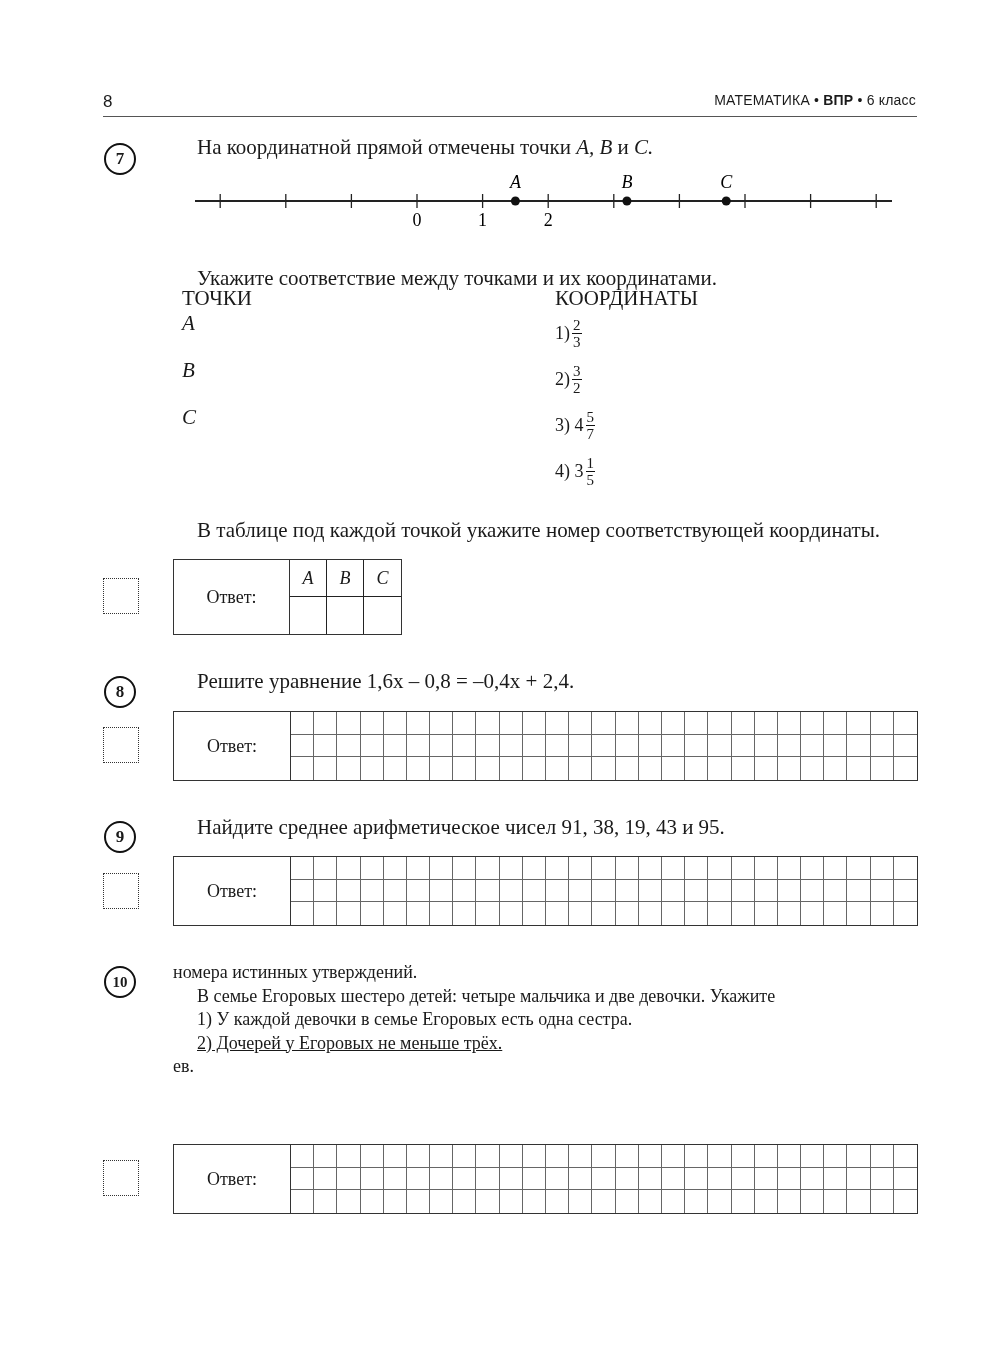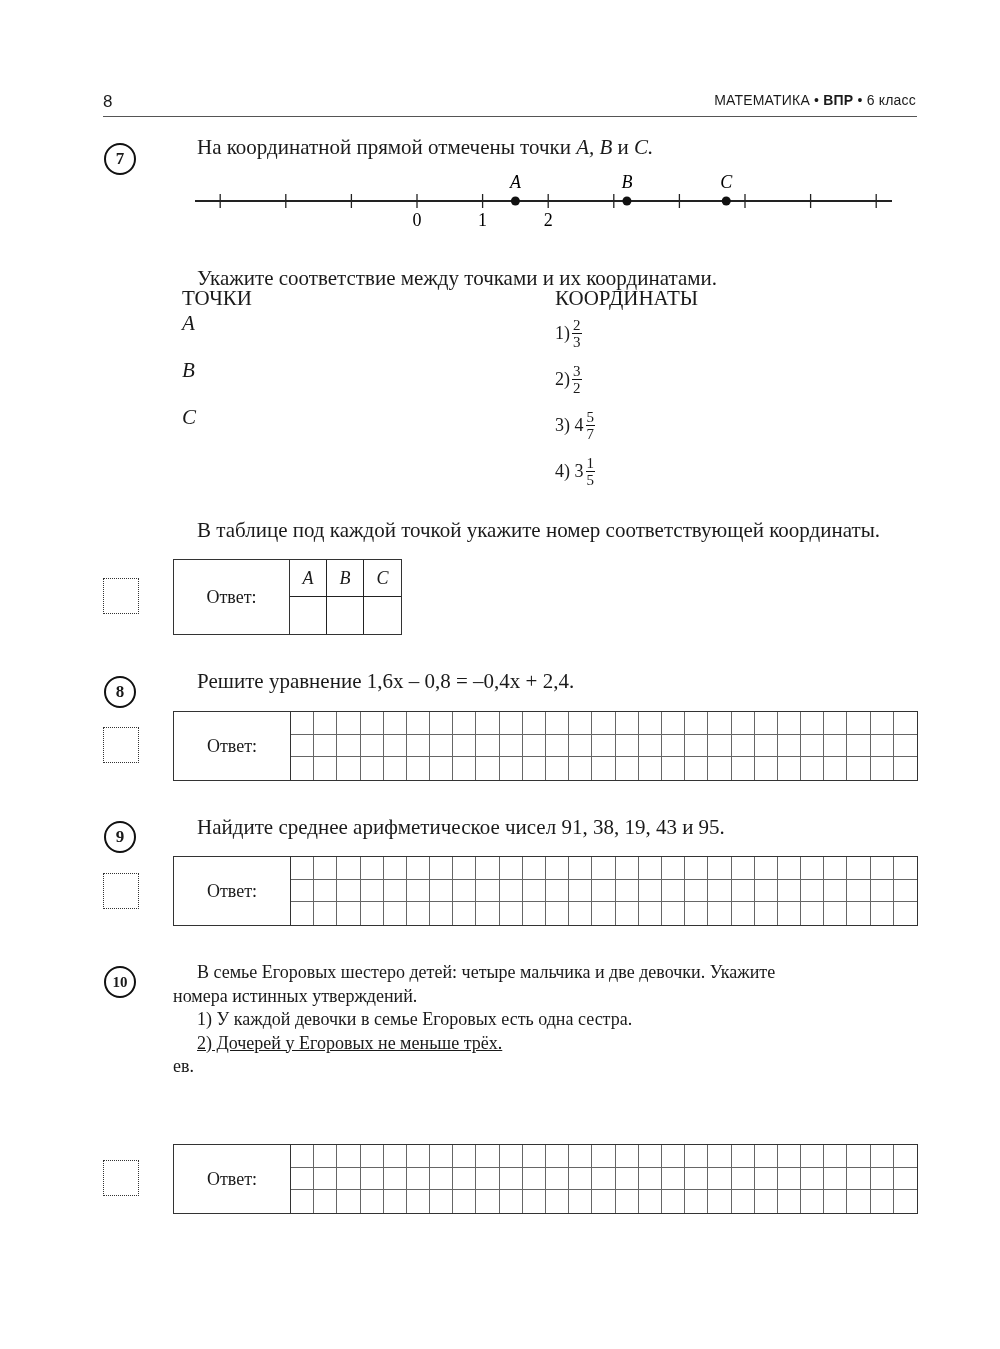--- a/index.html
+++ b/index.html
@@ -307,22 +307,22 @@
       <div style="border-bottom: none;"></div>
       <div style="border-bottom: none;"></div>
       <div style="border-right: none; border-bottom: none;"></div>
     </div>
 </div>
 
 <div class="abs task-circle small" style="left:104px;top:966px;">
     <span>10</span>
   </div>
 <div class="abs para" style="left:173px;top:961px;width:745px;">
+  <div>номера истинных утверждений.</div>
   <div style="padding-left:24px;white-space:nowrap;">В семье Егоровых шестеро детей: четыре мальчика и две девочки. Укажите</div>
-  <div>номера истинных утверждений.</div>
   <div style="padding-left:24px;">1) У каждой девочки в семье Егоровых есть одна сестра.</div>
   <div style="padding-left:24px;text-decoration:underline;">2) Дочерей у Егоровых не меньше трёх.</div>
   <div>ев.</div>
 </div>
 <div class="abs dotbox" style="left:103px;top:1160px;"></div>
 <div class="abs ans-box" style="left:173px;top:1144px;width:745px;height:70px;">
   <div class="ans-label">Ответ:</div>
   <div class="grid answer-grid" style="grid-template-columns: repeat(27, 1fr); grid-template-rows: repeat(3, 1fr);">
       <div></div>
       <div></div>

